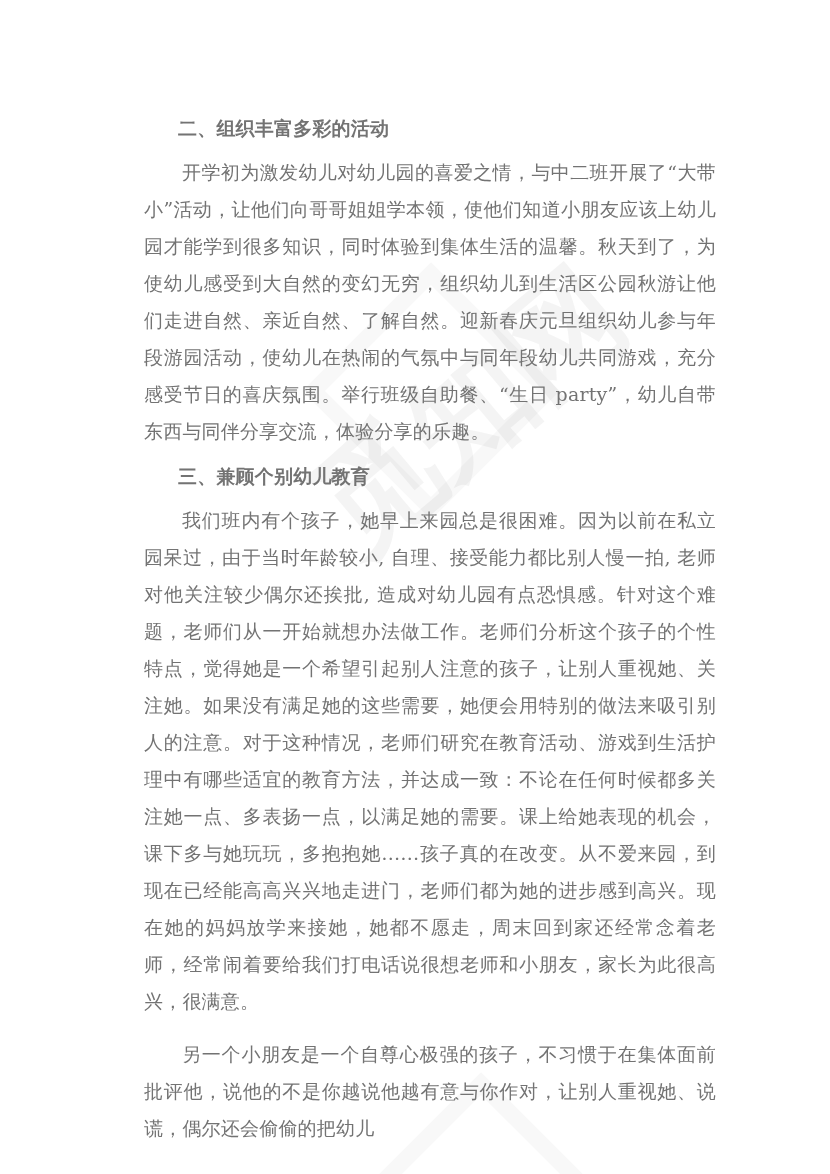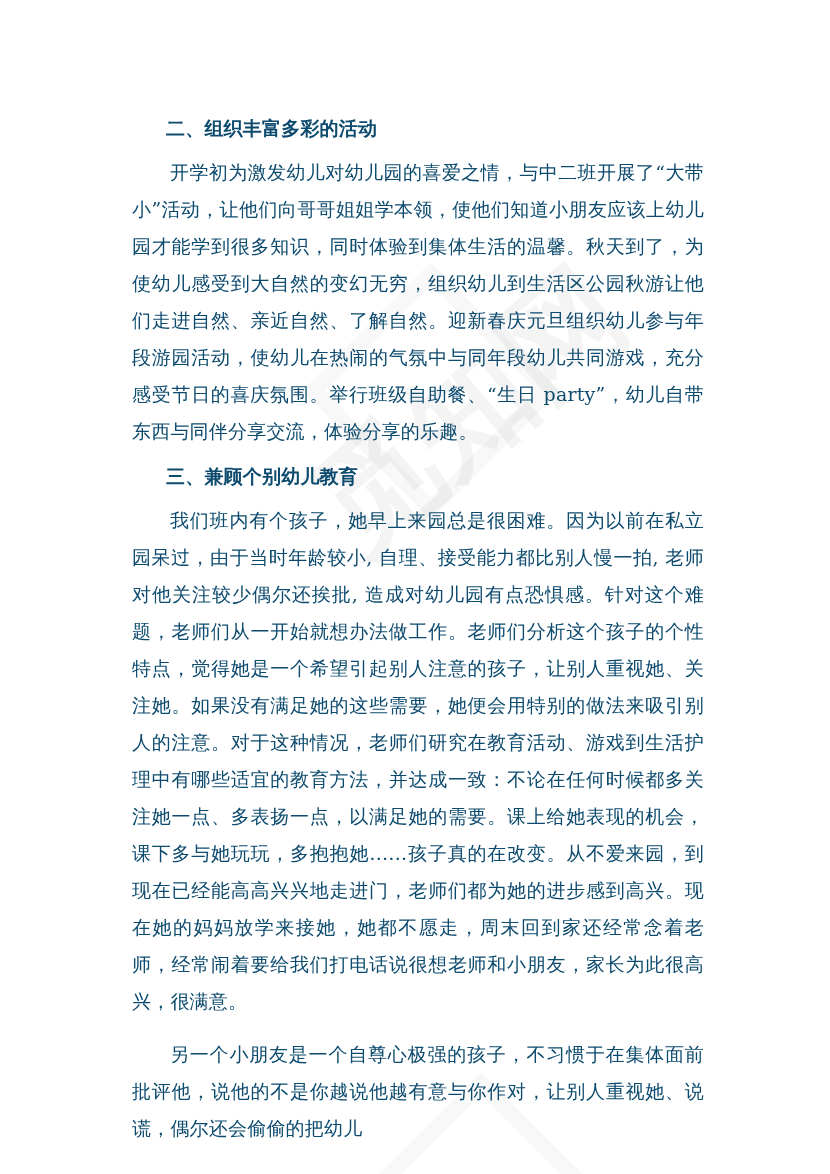--- a/index.html
+++ b/index.html
@@ -2,23 +2,23 @@
 <html><head>
 <meta charset="utf-8">
 <style>
   html, body { margin: 0; padding: 0; background: #ffffff; }
   body { width: 830px; height: 1174px; position: relative; overflow: hidden; }
   .page {
     position: absolute; left: 0; top: 0; width: 830px; height: 1174px;
     background: #ffffff;
   }
   .content {
-    position: absolute; left: 128px; top: 108px; width: 580px;
+    position: absolute; left: 140px; top: 108px; width: 580px;
     font-family: "DejaVu Serif", "Liberation Serif", serif;
-    color: #0c4a6e;
+    color: #737373;
     font-size: 19px;
     letter-spacing: 0.2px;
   }
   .heading {
     font-weight: bold; font-size: 19px; margin: 0; padding-left: 38px;
     line-height: 40px; height: 40px;
   }
   .para {
     margin: 4px; text-indent: 38px; line-height: 37px; text-align: justify;
   }

